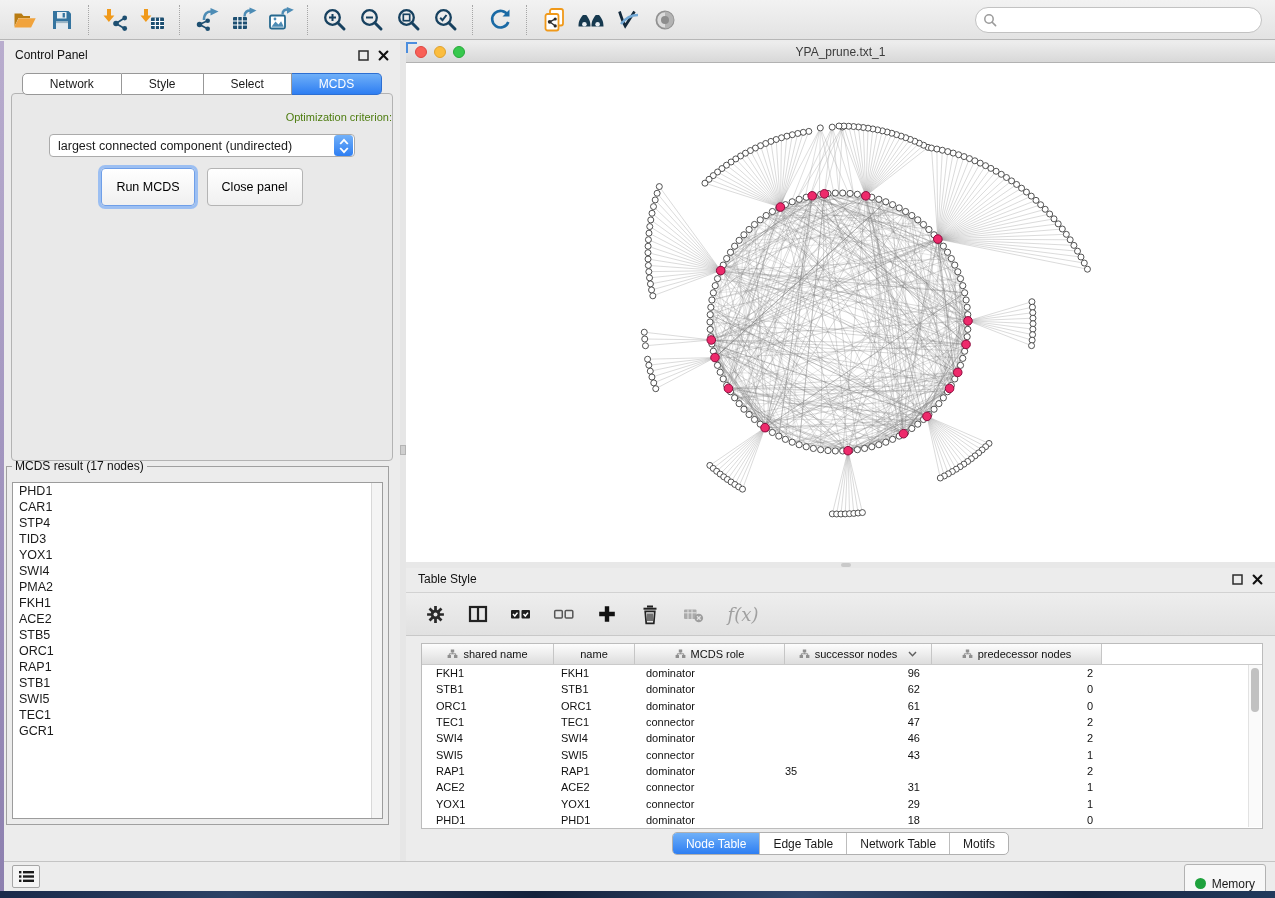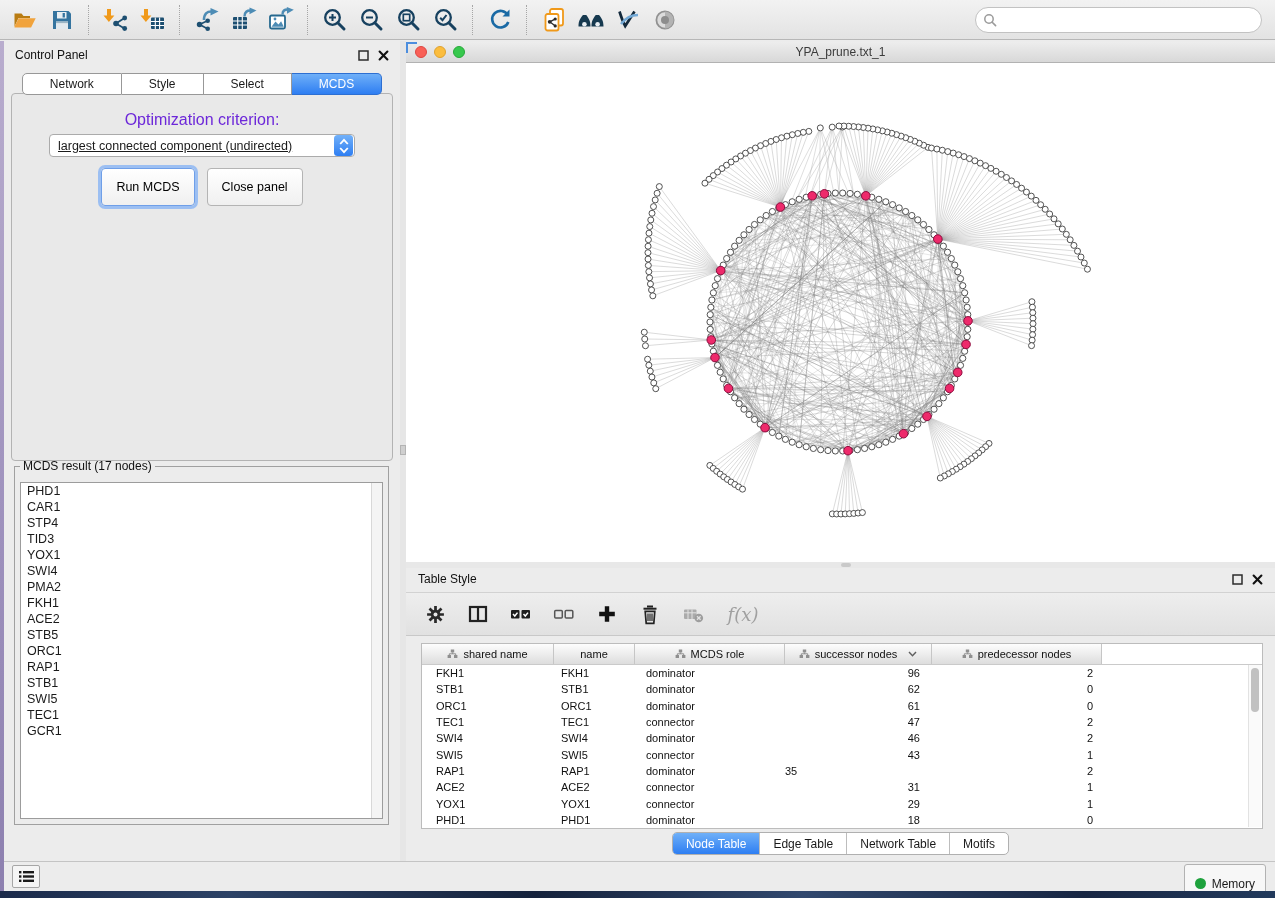--- a/index.html
+++ b/index.html
@@ -24,31 +24,31 @@
   .cp-titlerow{position:absolute;left:0;top:0;right:0;height:28px;display:flex;align-items:center;padding:0 11px;}
   .panel-title{font-size:12px;color:#111;flex:1;}
   .win-mini{display:flex;gap:9px;align-items:center;}
   .cp-tabs{position:absolute;left:0;right:0;top:32px;display:flex;justify-content:center;z-index:3;}
   .control-tab{height:20px;padding:0 27px;display:flex;align-items:center;font-size:12px;background:#fff;
        border:1px solid #989898;border-left:none;cursor:default;}
   .control-tab:first-child{border-left:1px solid #989898;border-radius:5px 0 0 5px;}
   .control-tab:last-child{border-radius:0 5px 5px 0;}
   .control-tab.active{background:linear-gradient(#6fb0f8,#2e7ef2);color:#fff;border-color:#2d6fd2;}
   .cp-box{position:absolute;left:7px;right:7px;top:52px;height:366px;border:1px solid #b3b3b3;border-radius:4px;background:#e9e9e9;}
-  .opt-label{position:absolute;left:0;right:0;top:17px;text-align:center;font-size:16px;color:#6d28d9;}
+  .opt-label{position:absolute;left:0;right:0;top:17px;text-align:right;font-size:11px;color:#4d7c0f;}
   .combo{position:absolute;left:37px;right:37px;top:40px;height:23px;background:#fff;border:1px solid #ababab;
        border-radius:4px;display:flex;align-items:center;box-sizing:border-box;}
-  .combo-text{flex:1;font-size:12.5px;padding-left:8px;white-space:nowrap;overflow:hidden;text-decoration:underline;}
+  .combo-text{flex:1;font-size:12.5px;padding-left:8px;white-space:nowrap;overflow:hidden;}
   .combo-stepper{width:19px;height:21px;border-radius:3.5px;margin-right:1px;flex:none;
        background:linear-gradient(#72b1f9,#2e7ef2);display:flex;align-items:center;justify-content:center;}
   .btn-row{position:absolute;left:0;right:0;top:74px;display:flex;justify-content:center;gap:12px;}
   .mac-btn{height:38px;padding:0 14px;background:linear-gradient(#ffffff,#f0f0f0);border:1px solid #b4b4b4;
        border-radius:4px;font-size:12.5px;display:flex;align-items:center;font-family:inherit;}
   .mac-btn.focused{box-shadow:0 0 0 3px rgba(93,156,250,.55);border-color:#6f9fe8;}
-  fieldset.mcds{position:absolute;left:10px;right:11px;top:418px;height:360px;border:1px solid #a0a0a0;
+  fieldset.mcds{position:absolute;left:2px;right:11px;top:418px;height:360px;border:1px solid #a0a0a0;
        border-radius:0;margin:0;padding:2px;background:transparent;}
   fieldset.mcds legend{font-size:12px;padding:0 3px;margin-left:3px;color:#111;}
   .mcds-list{position:absolute;left:5px;right:5px;top:9px;bottom:5px;background:#fff;border:1px solid #9c9c9c;overflow:hidden;}
   .mcds-item{font-size:12.5px;line-height:16px;padding-left:6px;}
   .mcds-scroll{position:absolute;right:0;top:0;bottom:0;width:10px;background:#f4f4f4;border-left:1px solid #d8d8d8;}
   
   .v-split{position:absolute;left:400px;top:41px;width:6px;height:821px;background:#e6e6e6;z-index:5;}
   .v-split .thumb{position:absolute;left:0;top:404px;width:6px;height:10px;background:#cfcfcf;border:1px solid #ararar;}
   .v-split .thumb{border:1px solid #b3b3b3;box-sizing:border-box;}
   .h-split{position:absolute;left:406px;top:562px;width:869px;height:6px;background:#e8e8e8;z-index:5;}

